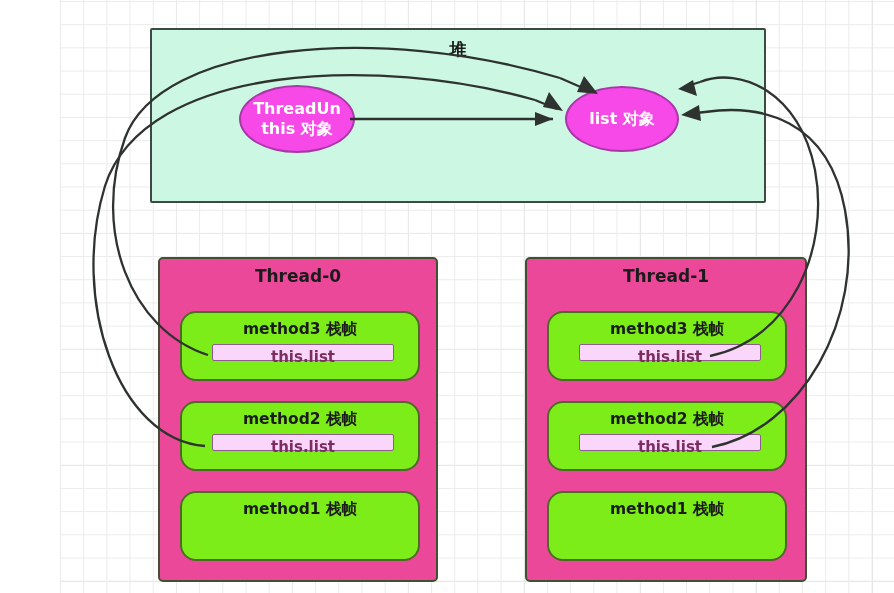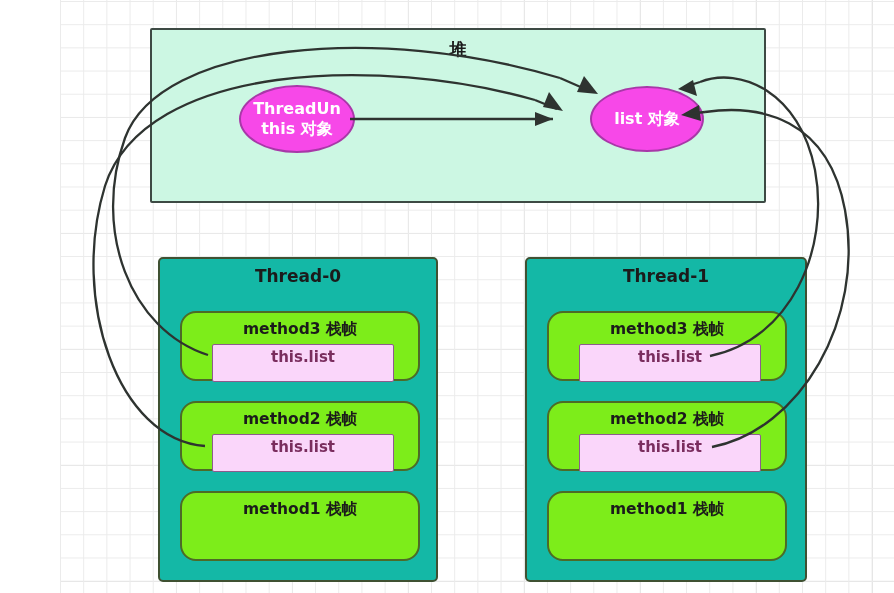--- a/index.html
+++ b/index.html
@@ -66,21 +66,21 @@
     position: absolute;
     left: 0; right: 0; top: 8px;
     text-align: center;
     font-size: 17px;
     font-weight: 700;
     color: #1b1b1b;
   }
 
   
   .thread {
-    background: #14b8a6;
+    background: #ec4899;
     border: 2.2px solid #3f5132;
     border-radius: 5px;
   }
   #thread0 { left: 158px; top: 257px; width: 280px; height: 325px; }
   #thread1 { left: 481px; top: 257px; width: 282px; height: 325px; margin-left: 44px; }
   .thread-label {
     position: absolute;
     left: 0; right: 0; top: 7px;
     text-align: center;
     font-size: 17px;
@@ -107,21 +107,21 @@
     font-size: 15.5px;
     font-weight: 700;
     color: #1b1b1b;
   }
   .field {
     position: absolute;
     box-sizing: border-box;
     left: 30px;
     top: 31px;
     width: 182px;
-    height: 38px;
+    height: 17px;
     background: #fad6fa;
     border: 1.6px solid #8d5b8d;
     border-radius: 2px;
     text-align: center;
     line-height: 24px;
     font-size: 15px;
     font-weight: 700;
     color: #7a2d5e;
   }
 
@@ -140,21 +140,21 @@
     text-align: center;
     line-height: 1.22;
   }
   #tu-obj {
     left: 239px; top: 85px;
     width: 116px; height: 68px;
     font-size: 16px;
     justify-content: center;
   }
   #list-obj {
-    left: 590px; top: 86px;
+    left: 565px; top: 86px;
     width: 114px; height: 66px;
     font-size: 16px;
   }
 
   #arrows {
     position: absolute;
     left: 0; top: 0;
     width: 894px; height: 593px;
     pointer-events: none;
   }

